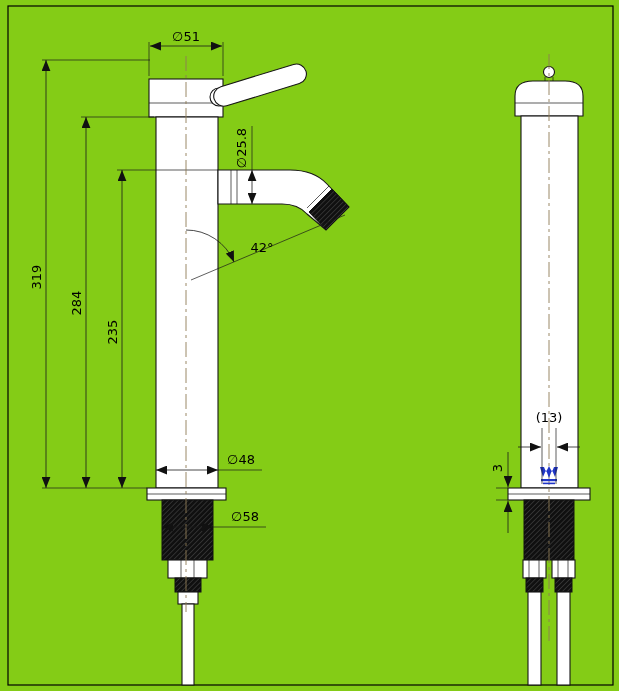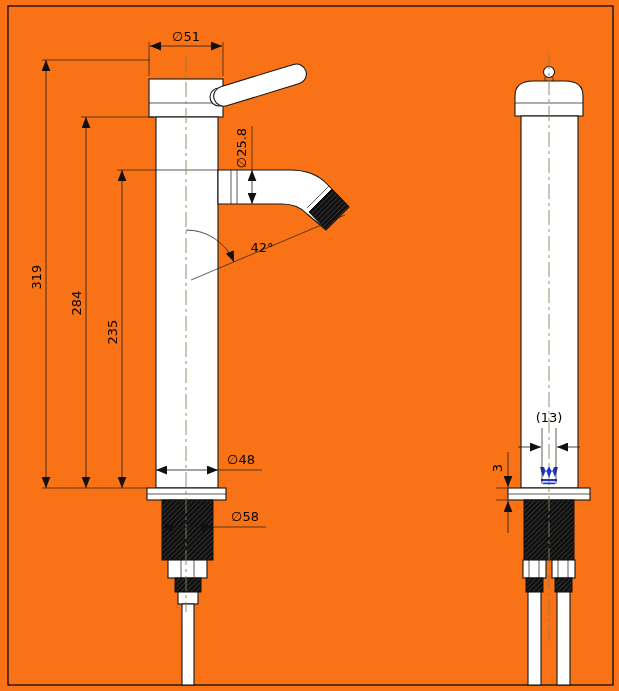--- a/index.html
+++ b/index.html
@@ -1,16 +1,16 @@
 <!DOCTYPE html>
 <html><head>
 <meta charset="utf-8">
 <style>
   html,body{margin:0;padding:0;background:#ffffff;}
-  .page{width:619px;height:691px;position:relative;background:#f97316;overflow:hidden;}
+  .page{width:619px;height:691px;position:relative;background:#84cc16;overflow:hidden;}
   svg{display:block;}
   
   .ol   {stroke:#161616;stroke-width:1.1;fill:#fff;}
   .seam {stroke:#161616;stroke-width:.7;fill:none;}
   .dim  {stroke:#1a1a1a;stroke-width:.8;fill:none;}
   .ext  {stroke:#1a1a1a;stroke-width:.7;fill:none;}
   .cl   {stroke:#8f7a55;stroke-width:.9;fill:none;stroke-dasharray:15 4 3 4;}
   .hatch{fill:url(#hatchP);stroke:#111;stroke-width:1;}
   text  {font-family:"DejaVu Sans",sans-serif;font-size:13px;fill:#000;}
 </style>

